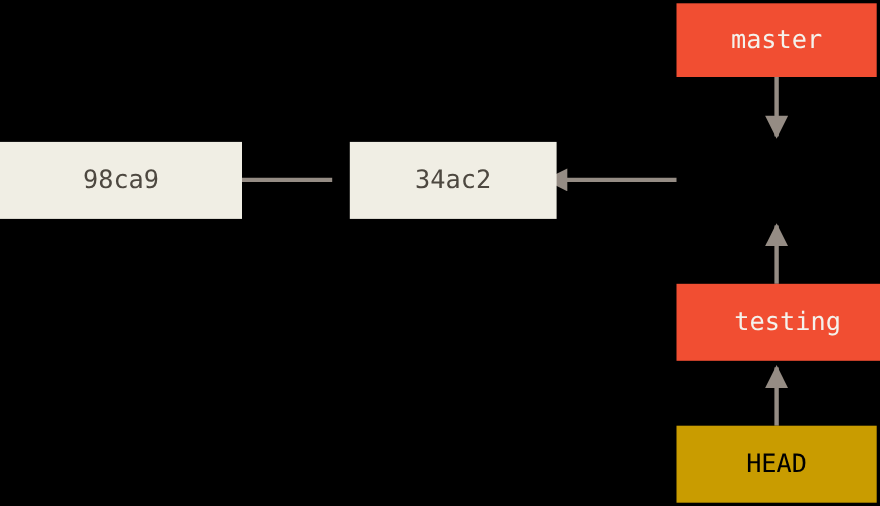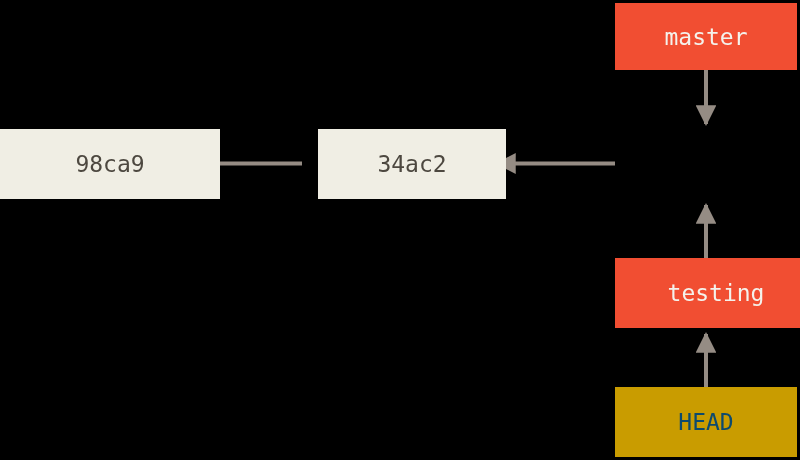--- a/index.html
+++ b/index.html
@@ -33,21 +33,21 @@
   .commit {
     background: #f0eee4;
     color: #4d4840;
   }
   .branch {
     background: #f14e32;
     color: #f4f2ec;
   }
   .head {
     background: #c99c00;
-    color: #0c4a6e;
+    color: #000000;
   }
   
   .commit-98ca9 { left: 0px;   top: 129px; width: 220px; height: 70px; text-align: center; }
   .commit-34ac2 { left: 302px; top: 129px; width: 188px; height: 70px; margin-left: 16px; }
   .commit-f30ab { left: 615px; top: 129px; width: 182px; height: 70px; }
   
   .branch-master  { left: 615px; top: 3px;   width: 182px; height: 67px; }
   .branch-testing { left: 615px; top: 258px; width: 202px; height: 70px; }
   .head-box       { left: 615px; top: 387px; width: 182px; height: 70px; }
 </style>

